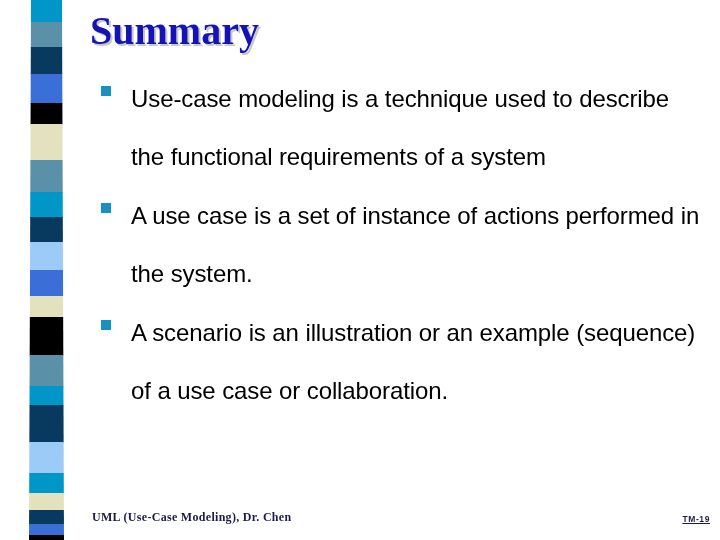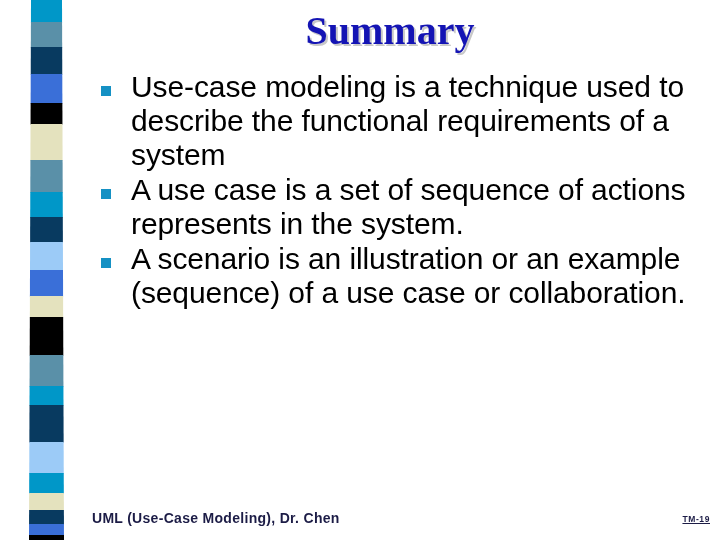--- a/index.html
+++ b/index.html
@@ -27,21 +27,20 @@
   #stripe-band svg {
     display: block;
   }
 
   
   #title-block {
     position: absolute;
     left: 90px;
     top: 10px;
     width: 600px;
-    text-align: center;
   }
   #slide-title {
     font-family: "Liberation Serif", "DejaVu Serif", serif;
     font-size: 40px;
     font-weight: 700;
     color: #1414b4;
     letter-spacing: 0px;
     line-height: 1.05;
     text-shadow: 2px 2px 0 #c8c8c8;
     white-space: nowrap;
@@ -55,41 +54,41 @@
     width: 608px;
     margin: 0;
     padding: 0;
     list-style: none;
   }
   .bullet-item {
     position: relative;
     padding-left: 33px;
     margin: 0 0 1px 0;
     font-family: "Liberation Sans", sans-serif;
-    font-size: 30px;
-    line-height: 34px;
+    font-size: 24px;
+    line-height: 58px;
     color: #000000;
     letter-spacing: -0.1px;
   }
   .bullet-marker {
     position: absolute;
     left: 3px;
     top: 16px;
     width: 10px;
     height: 10px;
     background: #1591c4;
   }
 
   
   #footer-left {
     position: absolute;
     left: 92px;
     top: 510px;
-    font-family: Liberation Sans, sans-serif;
-    font-size: 14px;
+    font-family: Liberation Serif, serif;
+    font-size: 12px;
     font-weight: 700;
     color: #1c1c46;
     letter-spacing: 0.3px;
     white-space: nowrap;
   }
   #footer-right {
     position: absolute;
     right: 10px;
     top: 514px;
     font-family: "Liberation Sans", sans-serif;
@@ -145,21 +144,21 @@
     <div id="slide-title">Summary</div>
   </div>
 
   <ul id="body-list">
     <li class="bullet-item">
       <span class="bullet-marker"></span>
       <span>Use-case modeling is a technique used to describe the functional requirements of a system</span>
     </li>
     <li class="bullet-item">
       <span class="bullet-marker"></span>
-      <span>A use case is a set of sequence of actions represents in the system.</span>
+      <span>A use case is a set of instance of actions performed in the system.</span>
     </li>
     <li class="bullet-item">
       <span class="bullet-marker"></span>
       <span>A scenario is an illustration or an example (sequence) of a use case or collaboration.</span>
     </li>
   </ul>
 
   <div id="footer-left">UML (Use-Case Modeling), Dr. Chen</div>
   <div id="footer-right">TM-19</div>
 

